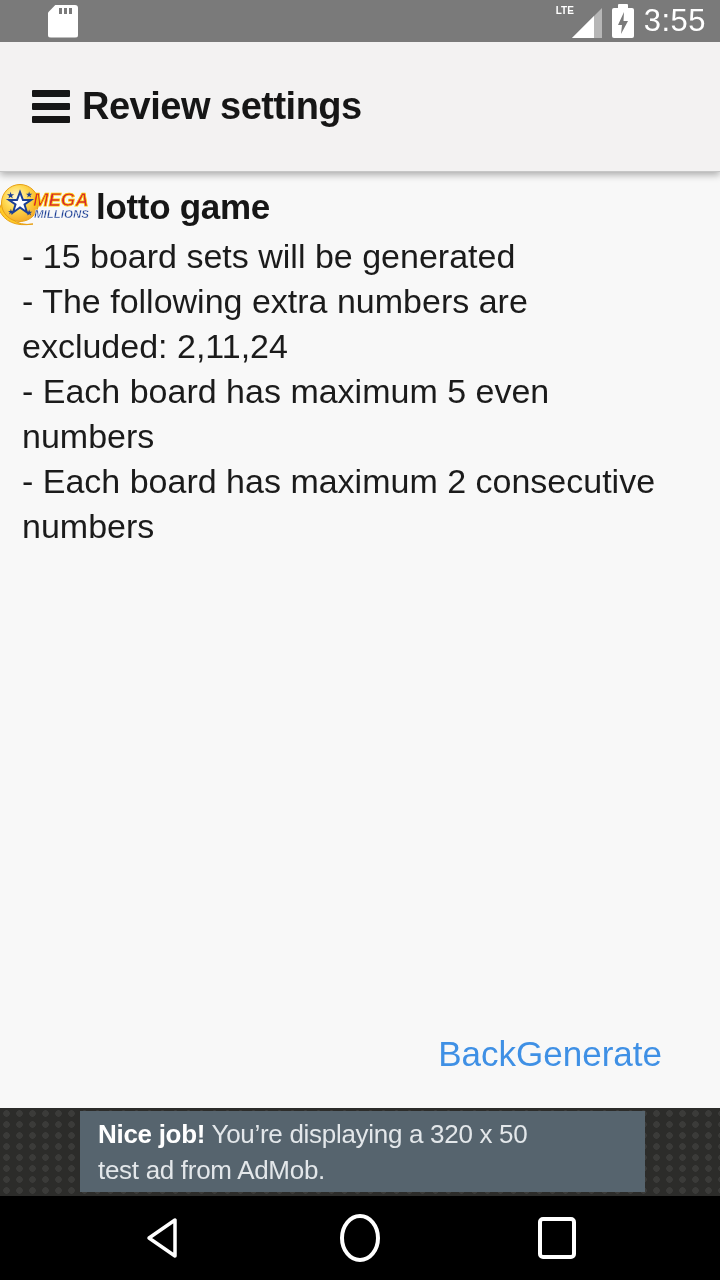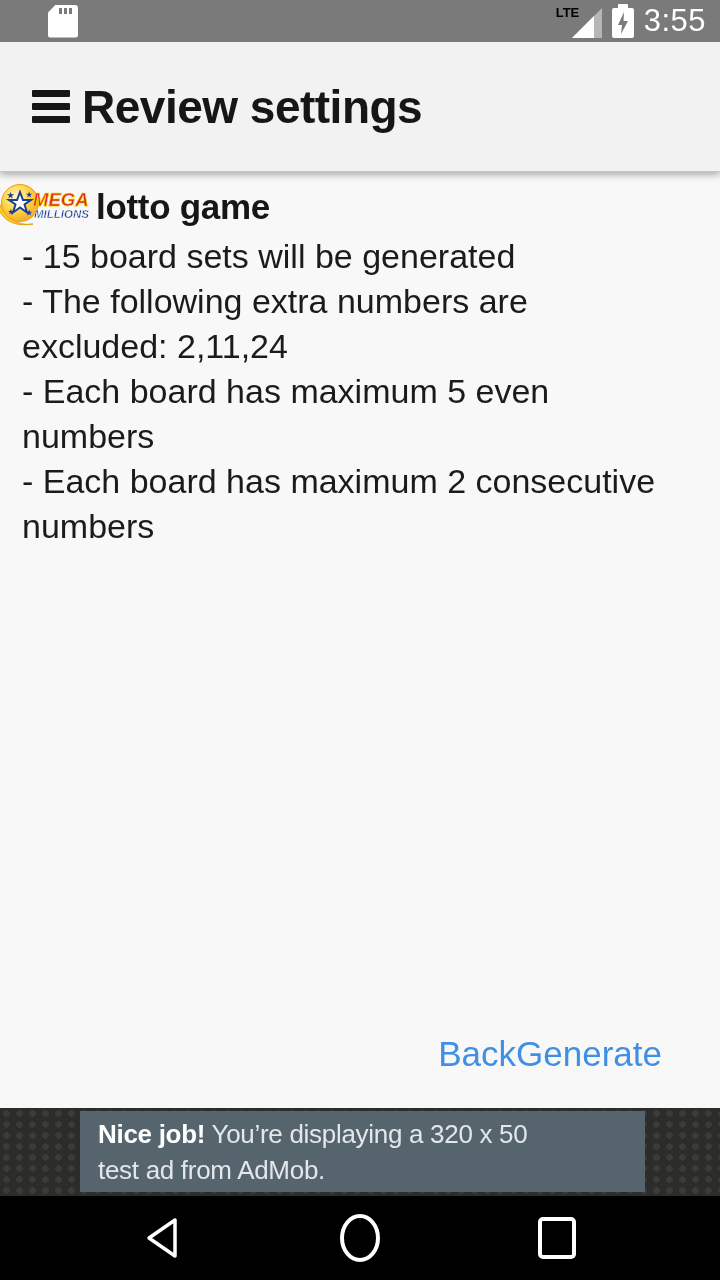--- a/index.html
+++ b/index.html
@@ -33,21 +33,21 @@
     width: 14px; height: 6px;
     background: repeating-linear-gradient(90deg, #7a7a7a 0 3px, #fff 3px 5px);
   }
   .status-right {
     margin-left: auto; margin-right: 14px;
     display: flex; align-items: center; gap: 10px;
   }
   .signal-wrap { position: relative; width: 46px; height: 34px; }
   .lte-label {
     position: absolute; left: 0; top: 1px;
-    font-size: 13px; font-weight: bold; color: #000000; letter-spacing: 0;
+    font-size: 10px; font-weight: bold; color: #ffffff; letter-spacing: 0;
   }
   .signal-tri-bg {
     position: absolute; right: 0; bottom: 0;
     width: 0; height: 0;
     border-bottom: 30px solid rgba(255,255,255,0.45);
     border-left: 30px solid transparent;
   }
   .signal-tri-fg {
     position: absolute; right: 8px; bottom: 0;
     width: 0; height: 0;
@@ -77,21 +77,21 @@
     flex: 0 0 auto; position: relative; z-index: 4;
     box-shadow: 0 3px 7px rgba(0,0,0,0.30);
     border-bottom: 1px solid #c6c6c6;
   }
   .hamburger {
     width: 38px; margin-left: 32px; margin-right: 12px;
     display: flex; flex-direction: column; gap: 6px; cursor: pointer;
   }
   .hamburger span { display: block; height: 7px; background: #161616; border-radius: 1px; }
   .app-title {
-    font-size: 46px; font-weight: bold; color: #161616;
+    font-size: 38px; font-weight: bold; color: #161616;
     letter-spacing: -0.5px;
   }
 
   
   .content { flex: 1 1 auto; position: relative; background: #f8f8f8; padding-top: 10px; }
   .logo-row {
     display: flex; align-items: center; height: 50px; margin-bottom: 2px;
   }
   .mm-logo { width: 100px; height: 50px; flex: 0 0 auto; margin-left: -2px; }
   .game-title {

